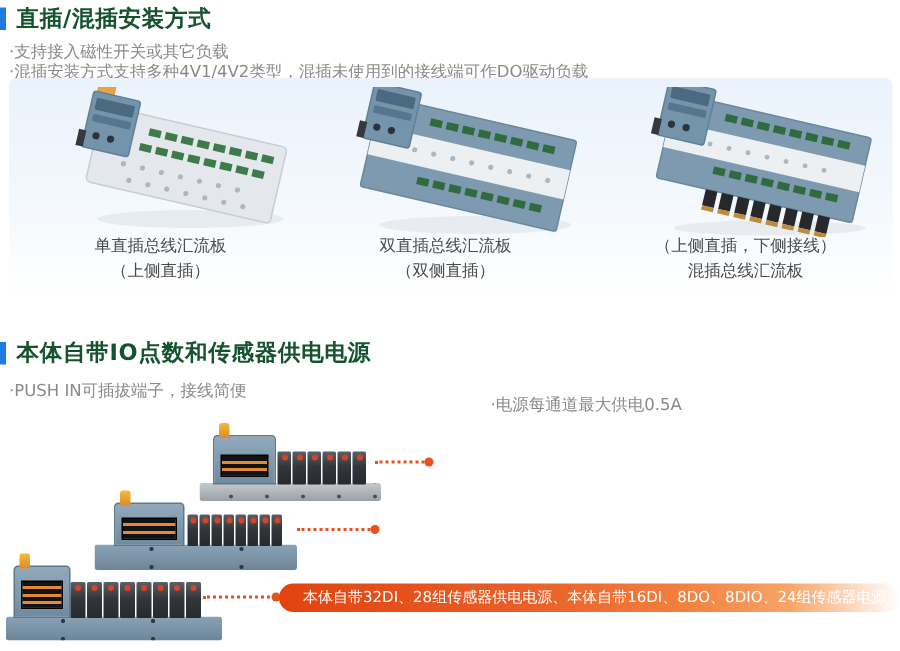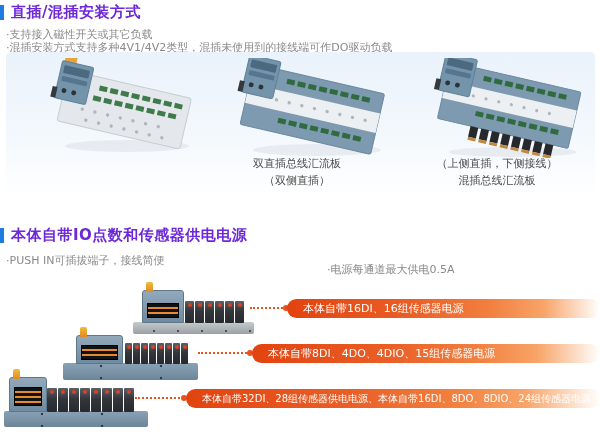--- a/index.html
+++ b/index.html
@@ -3,21 +3,21 @@
 <meta charset="utf-8">
 <style>
   html,body{margin:0;padding:0;background:#fff;}
   .stage{
     position:relative;width:600px;height:434px;overflow:hidden;background:#ffffff;
     font-family:"DejaVu Sans","Liberation Sans",sans-serif;
   }
   
   .sec-header{position:absolute;display:flex;align-items:center;left:0;}
   .accent-bar{width:4px;height:15px;background:#1e7be0;margin-right:7px;flex:0 0 4px;}
-  .sec-title{font-size:15px;font-weight:700;color:#6d28d9;letter-spacing:.5px;}
+  .sec-title{font-size:15px;font-weight:700;color:#14532d;letter-spacing:.5px;}
   .bullet{position:absolute;left:6px;font-size:11px;color:#8a8a8a;white-space:nowrap;}
   .side-note{position:absolute;font-size:11px;color:#8a8a8a;white-space:nowrap;}
   
   .panel{
     position:absolute;left:6px;right:5px;top:52px;height:146px;border-radius:5px;
     background:linear-gradient(180deg,#eaf2fb 0%,#f3f8fd 55%,#ffffff 100%);
   }
   .board-svg{position:absolute;top:6px;}
   .svg1{left:26px;} .svg2{left:216px;} .svg3{left:412px;}
   .caption{position:absolute;top:103px;text-align:center;font-size:11px;color:#4a4a4a;line-height:1.55;}
@@ -234,20 +234,24 @@
         <rect x="20" y="3" width="12" height="9" rx="1" fill="#e9a33c"></rect>
         <rect x="18" y="10" width="32" height="38" rx="2" fill="#7494ab" stroke="#5f8096"></rect>
         <rect x="21" y="14" width="26" height="8" rx="1" fill="#4b6a80"></rect>
         <rect x="21" y="25" width="26" height="5" rx="1" fill="#567690"></rect>
         <circle cx="26" cy="39" r="2.4" fill="#2d3338"></circle>
           <circle cx="36" cy="39" r="2.4" fill="#2d3338"></circle>
         <rect x="14" y="37" width="5" height="11" fill="#35393d"></rect>
       </g>
     </svg>
 
+    <div class="caption cap1">
+      <div>单直插总线汇流板</div>
+      <div>（上侧直插）</div>
+    </div>
     <div class="caption cap2">
       <div>双直插总线汇流板</div>
       <div>（双侧直插）</div>
     </div>
     <div class="caption cap3">
       <div>（上侧直插，下侧接线）</div>
       <div>混插总线汇流板</div>
     </div>
   </div>
 
@@ -307,17 +311,15 @@
         <div class="blk"></div>
         <div class="blk"></div>
         <div class="blk"></div>
     </div>
   </div>
 
   <div class="dotline dot1"></div>
   <div class="dotline dot2"></div>
   <div class="dotline dot3"></div>
 
-  <div class="pill pill1">本体自带16DI、16组传感器电源</div>
-  <div class="pill pill2">本体自带8DI、4DO、4DIO、15组传感器电源</div>
   <div class="pill pill3">本体自带32DI、28组传感器供电电源、本体自带16DI、8DO、8DIO、24组传感器电源</div>
 
 </div>
 
 </body></html>

